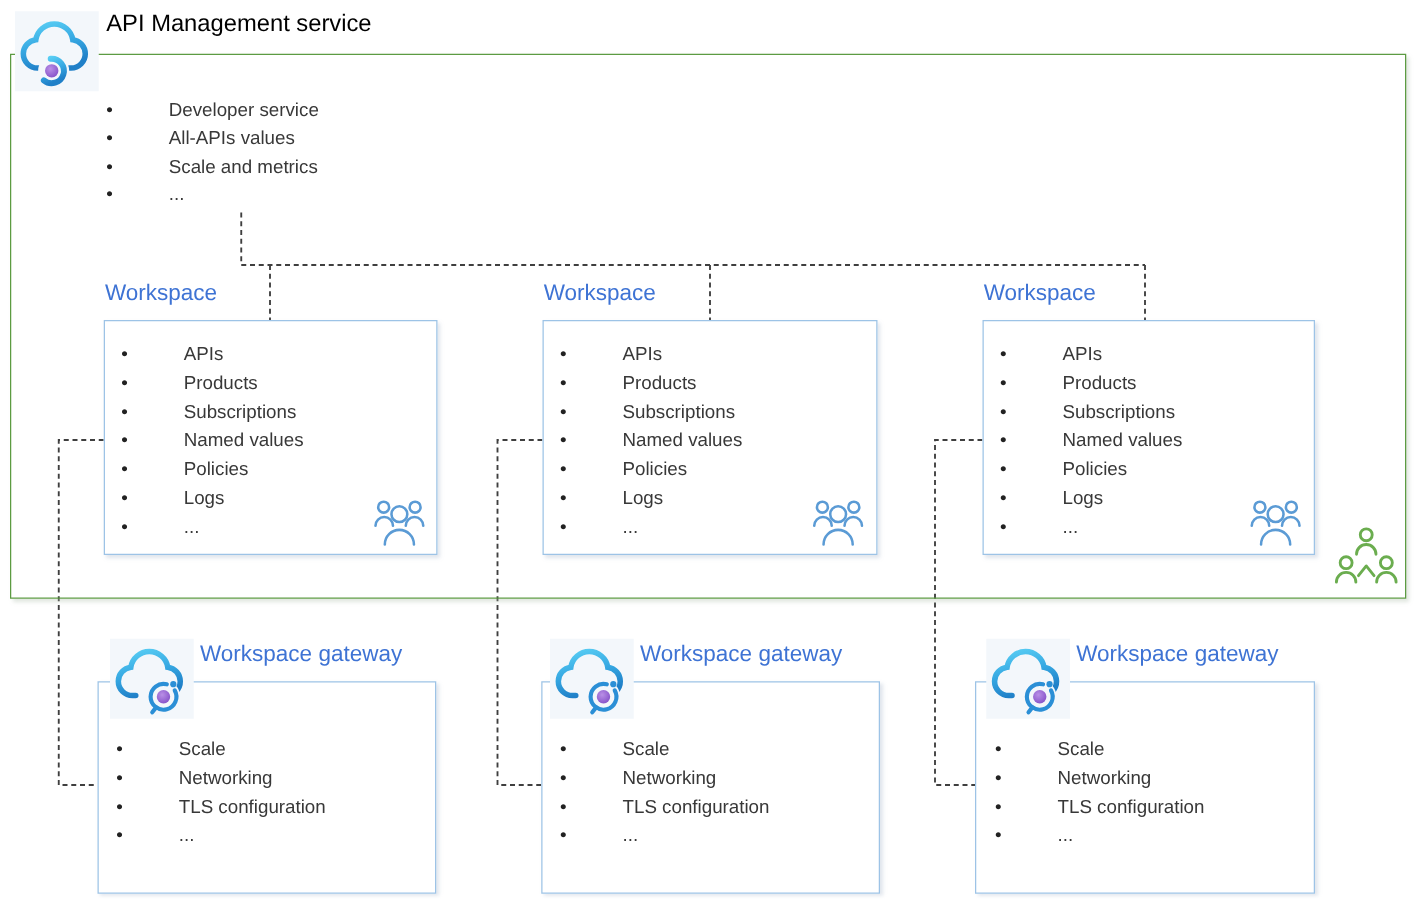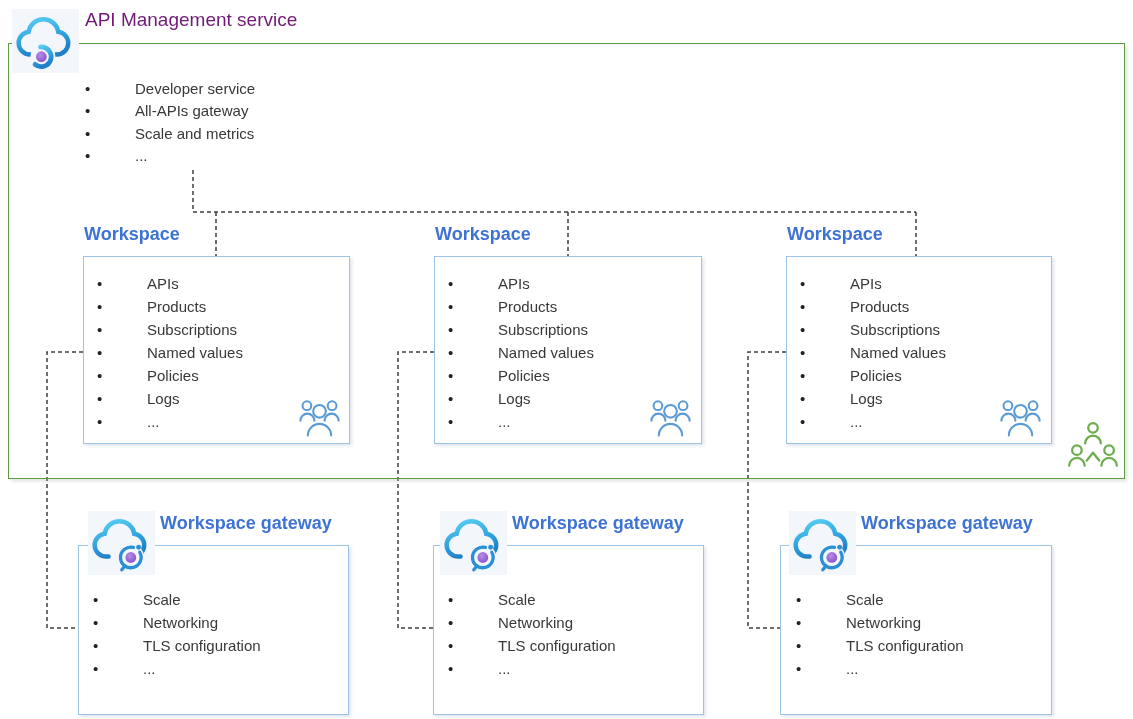--- a/index.html
+++ b/index.html
@@ -3,27 +3,27 @@
 <meta charset="utf-8">
 <style>
   html,body{margin:0;padding:0;background:#ffffff;}
   body{width:1133px;height:719px;position:relative;overflow:hidden;
        font-family:"Liberation Sans", sans-serif;color:#383838;}
   .abs{position:absolute;}
   
   .service-box{left:8px;top:43px;width:1115px;height:434px;
     border:1.5px solid #5C9B42;background:transparent;
     box-shadow:2.5px 2.5px 3px rgba(170,185,165,.35);}
-  .service-title{left:85px;top:9px;font-size:19px;color:#701a75;white-space:nowrap;}
+  .service-title{left:85px;top:9px;font-size:19px;color:#000000;white-space:nowrap;}
   
   .iconbox{background:#F3F7FB;}
   
   .bluebox{border:1.3px solid #9DC3E6;background:#ffffff;
     box-shadow:2px 2px 3px rgba(165,180,200,.35);}
-  .ws-title{font-size:18px;color:#3E73D4;white-space:nowrap;font-weight:bold;}
+  .ws-title{font-size:18px;color:#3E73D4;white-space:nowrap;}
   
   .list{font-size:15px;color:#383838;}
   .li{display:flex;align-items:center;height:23px;white-space:nowrap;}
   .li .dot{width:50px;flex:0 0 50px;color:#222;}
   .svc-list .li{height:22.5px;}
   svg{display:block;}
 </style>
 </head>
 <body>
 
@@ -65,21 +65,21 @@
   </svg>
 </div>
 
 <div class="abs list svc-list" style="left:85px;top:77px">
   <div class="li">
       <span class="dot">•</span>
       <span>Developer service</span>
     </div>
   <div class="li">
       <span class="dot">•</span>
-      <span>All-APIs gateway</span>
+      <span>All-APIs values</span>
     </div>
   <div class="li">
       <span class="dot">•</span>
       <span>Scale and metrics</span>
     </div>
   <div class="li">
       <span class="dot">•</span>
       <span>...</span>
     </div>
 </div>

